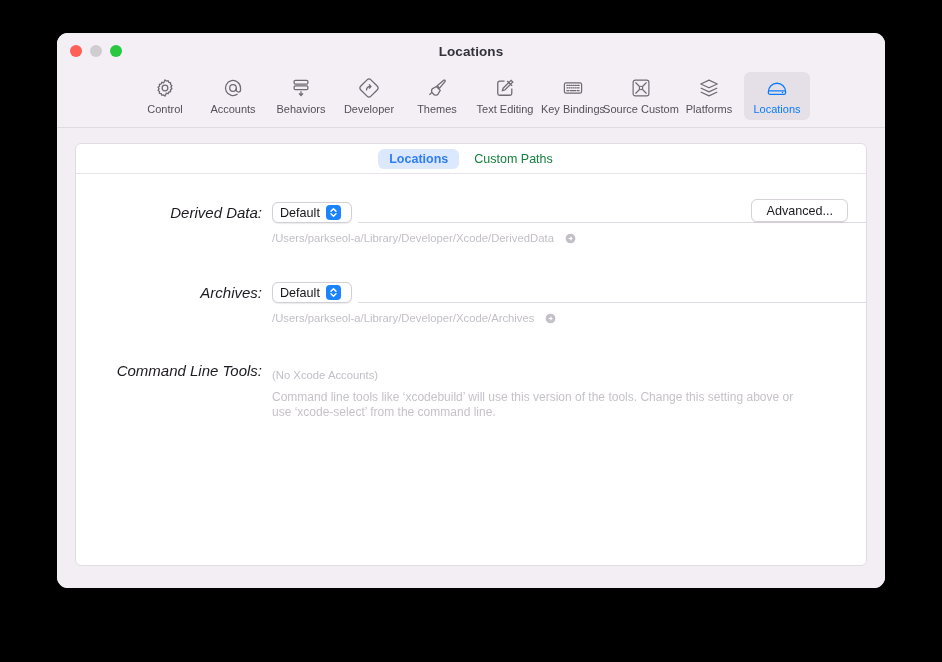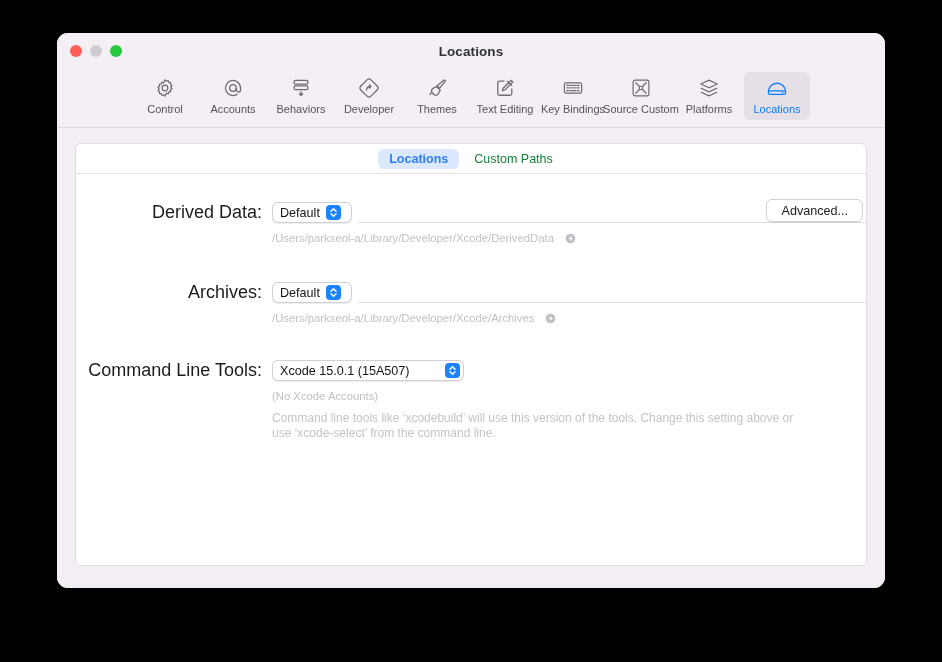--- a/index.html
+++ b/index.html
@@ -137,23 +137,24 @@
   #form { padding: 28px 0 0 0; }
 
   .row {
     display: flex;
     align-items: flex-start;
   }
   .row-label {
     width: 196px;
     text-align: right;
     padding-right: 10px;
-    font-size: 18px;
+    font-size: 15px;
     color: #1d1b21;
     line-height: 21px;
+    font-style: italic;
   }
   .row-field { flex: 1; position: relative; }
 
   .ctl-line {
     display: flex;
     align-items: center;
   }
 
   
   .popup {
@@ -214,21 +215,21 @@
     margin-top: 7px;
     font-size: 12px;
     color: #c6c2c9;
     line-height: 15px;
     max-width: 528px;
   }
 
   
   #advanced-btn {
     position: absolute;
-    right: 3px;
+    right: 18px;
     top: -3px;
     background: #ffffff;
     border: 1px solid #d6d2d8;
     border-radius: 6px;
     height: 23px;
     padding: 0 14px;
     font-size: 12.6px;
     color: #1b191f;
     font-family: "Liberation Sans", sans-serif;
     box-shadow: 0 0.5px 1px rgba(0,0,0,0.07);
@@ -430,31 +431,20 @@
               </span>
             </div>
           </div>
         </div>
 
         <div class="spacer-34"></div>
 
         <div class="row">
           <div class="row-label">Command Line Tools:</div>
           <div class="row-field">
-            <div class="ctl-line">
-              <div class="popup wide">
-                <span class="ptext">Xcode 15.0.1 (15A507)</span>
-                <span class="chev">
-                  <svg width="9" height="11" viewBox="0 0 9 11" fill="none" stroke="#ffffff" stroke-width="1.5" stroke-linecap="round" stroke-linejoin="round">
-                    <path d="M2 4.3L4.5 1.8 7 4.3"></path>
-                      <path d="M2 6.7L4.5 9.2 7 6.7"></path>
-                  </svg>
-                </span>
-              </div>
-            </div>
             <div class="sub dim">(No Xcode Accounts)</div>
             <div class="helptext">Command line tools like ‘xcodebuild’ will use this version of the tools. Change this setting above or use ‘xcode-select’ from the command line.</div>
           </div>
         </div>
 
       </div>
     </div>
   </div>
 </div>
 

